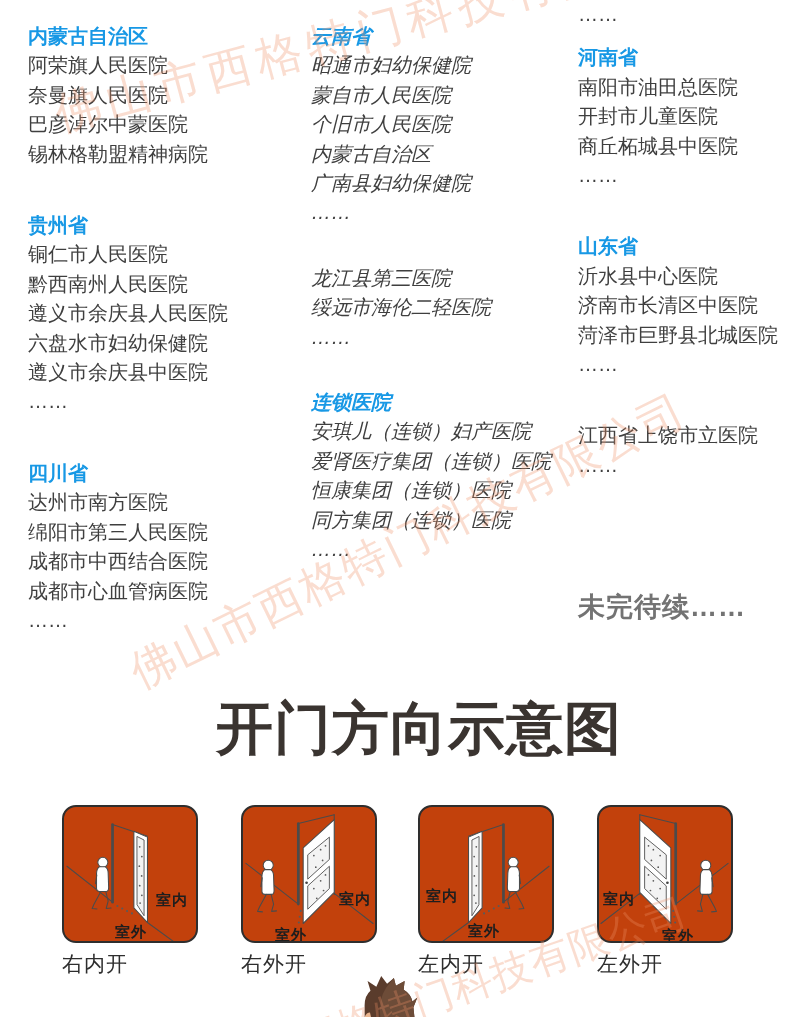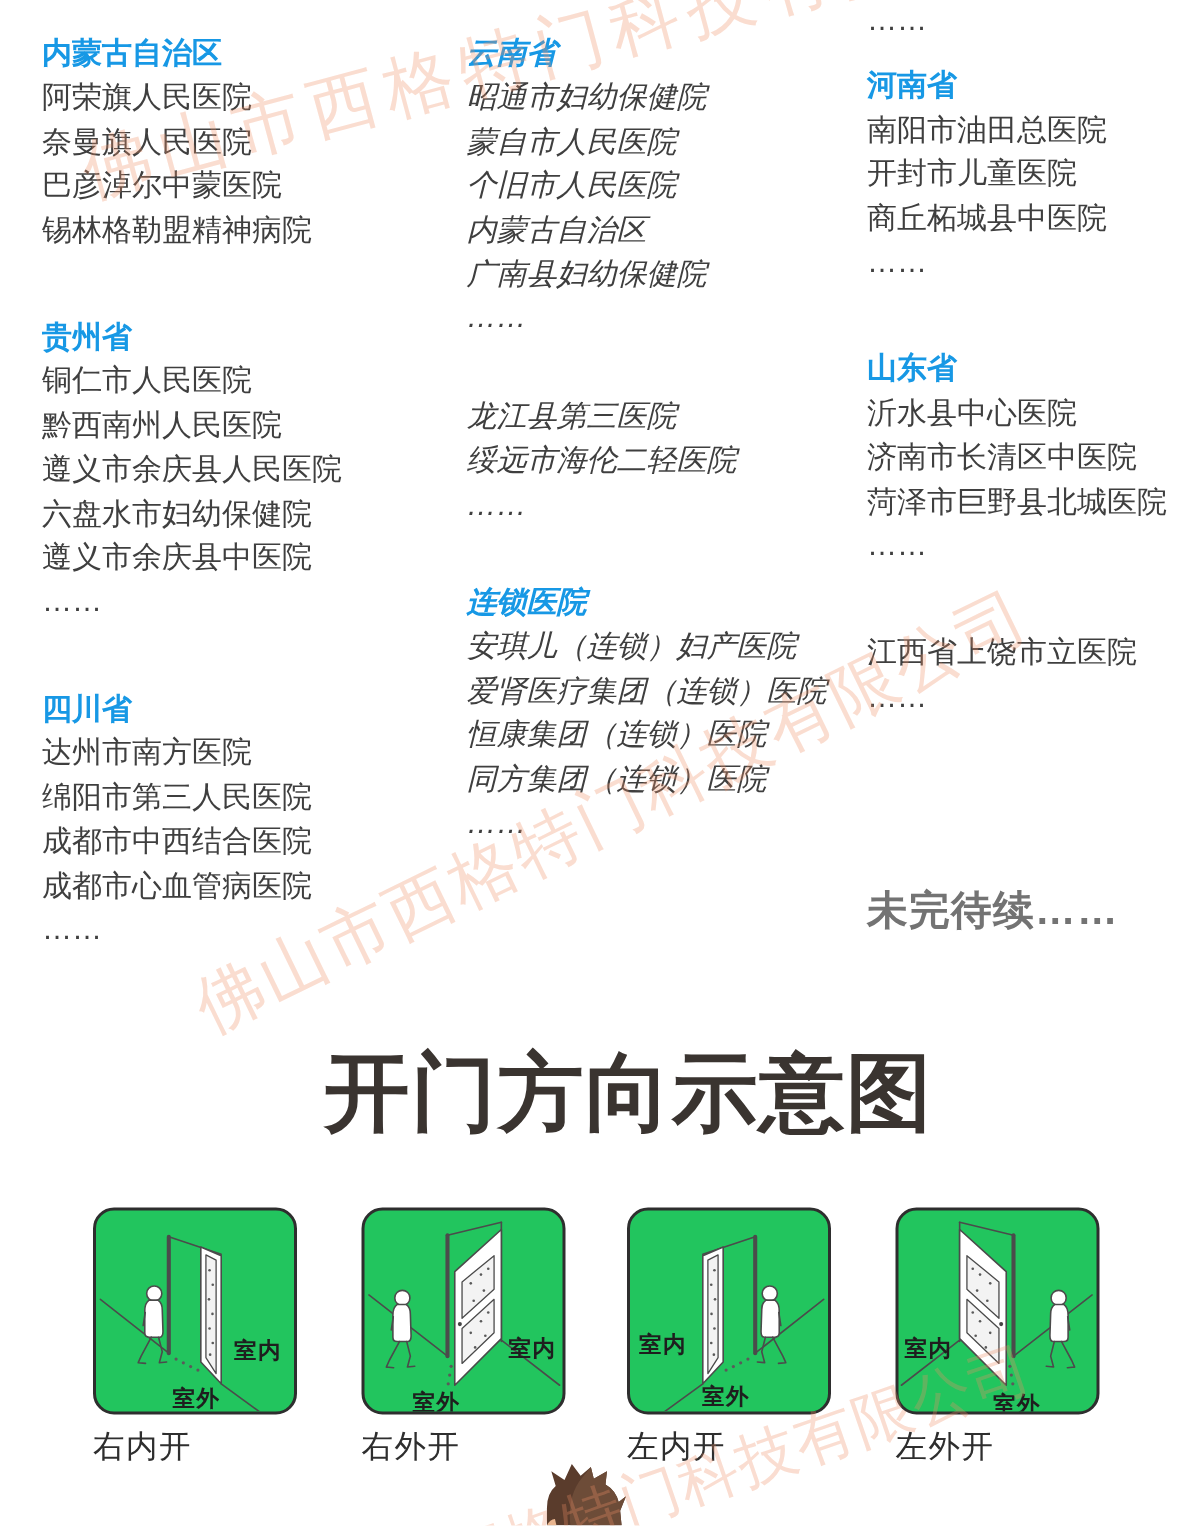--- a/index.html
+++ b/index.html
@@ -30,21 +30,21 @@
   .wm-c{left:173px;top:1058px;font-size:40px;letter-spacing:1px;transform:rotate(-19deg);}
   
   .door-title{
     position:absolute;left:0;top:691px;width:790px;text-align:center;
     font-size:57px;font-weight:700;color:#3a3430;letter-spacing:1px;margin-left:24px;
   }
   .door-card{position:absolute;top:805px;width:136px;}
   .dc1{left:62px;} .dc2{left:241px;} .dc3{left:418px;} .dc4{left:597px;}
   .door-box{
     position:relative;width:136px;height:138px;border:2px solid #2e2e2e;border-radius:14px;
-    box-sizing:border-box;background:#22c55e;overflow:hidden;
+    box-sizing:border-box;background:#c2410c;overflow:hidden;
   }
   .door-svg{position:absolute;left:0;top:0;width:100%;height:100%;}
   .door-svg path,.door-svg circle{stroke:#4b4b4b;stroke-width:1.1;fill:none;stroke-linejoin:round;stroke-linecap:round;}
   .door-svg .thick{stroke-width:2.8;}
   .door-svg .fillw{fill:#ffffff;}
   .door-svg .fillp{fill:#f3f3f3;stroke-width:.9;}
   .door-svg .dots circle{fill:#5a5a5a;stroke:none;}
   .door-svg .knob{fill:#444;stroke:none;}
   .room-label{
     position:absolute;font-family:"Liberation Serif","DejaVu Serif",serif;

